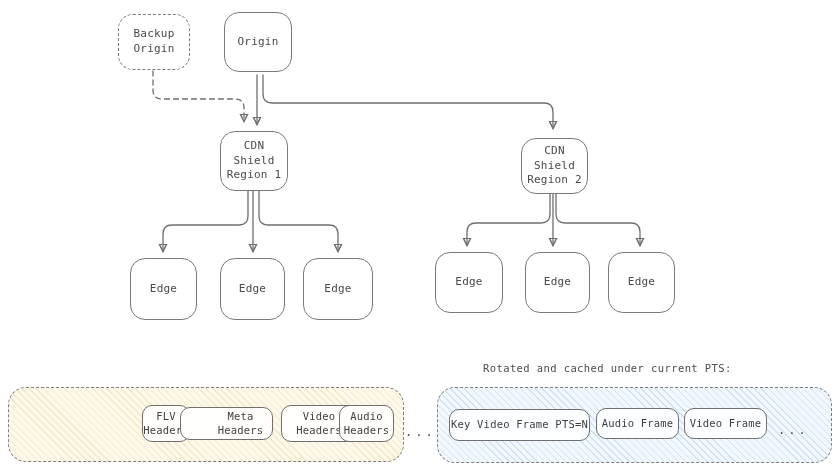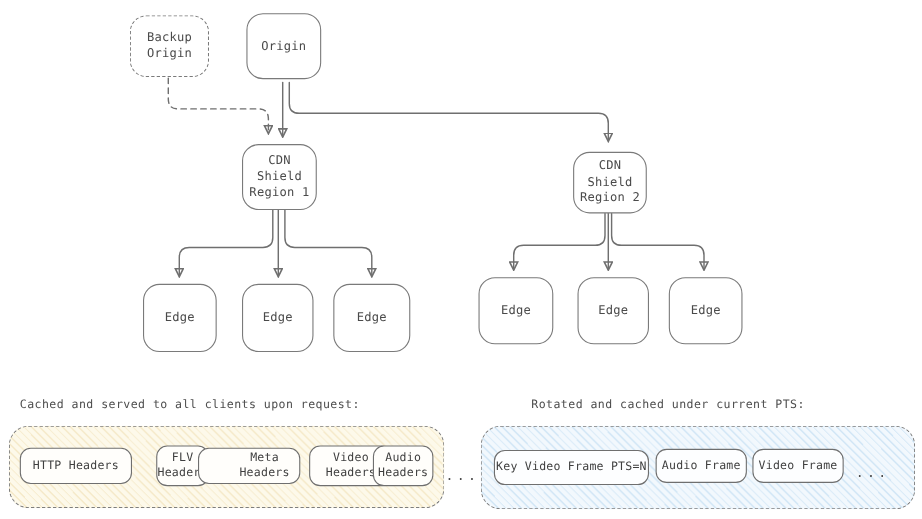--- a/index.html
+++ b/index.html
@@ -74,25 +74,23 @@
 Region 2</div>
 
   <div class="node" style="left:130px;top:258px;width:67px;height:62px;">Edge</div>
   <div class="node" style="left:220px;top:258px;width:65px;height:62px;">Edge</div>
   <div class="node" style="left:303px;top:258px;width:70px;height:62px;">Edge</div>
 
   <div class="node" style="left:435px;top:252px;width:68px;height:61px;">Edge</div>
   <div class="node" style="left:525px;top:252px;width:65px;height:61px;">Edge</div>
   <div class="node" style="left:608px;top:252px;width:67px;height:61px;">Edge</div>
 
-  <div class="section-label" style="left:18px;top:362px;">Cached and served to all clients upon request:</div>
 
   <div class="cache-container yellow" style="left:8px;top:387px;width:396px;height:75px;"></div>
 
-  <div class="cache-item" style="left:18px;top:407px;width:102px;height:33px;">HTTP Headers</div>
   <div class="cache-item" style="left:142px;top:405px;width:48px;height:37px;">FLV
 Headers</div>
   <div class="cache-item" style="left:180px;top:407px;width:93px;height:33px;padding-left:28px;">Meta Headers</div>
   <div class="cache-item" style="left:281px;top:405px;width:76px;height:37px;">Video
 Headers</div>
   <div class="cache-item" style="left:339px;top:405px;width:55px;height:37px;">Audio
 Headers</div>
 
   <div class="dots" style="left:405px;top:425px;">...</div>
 

